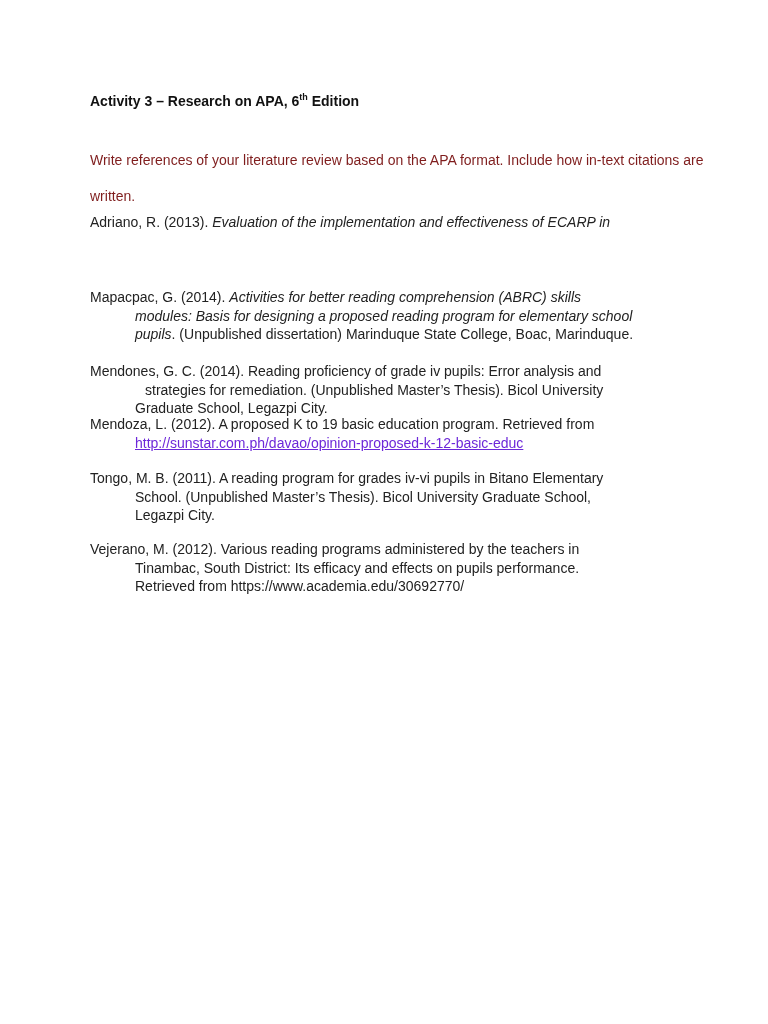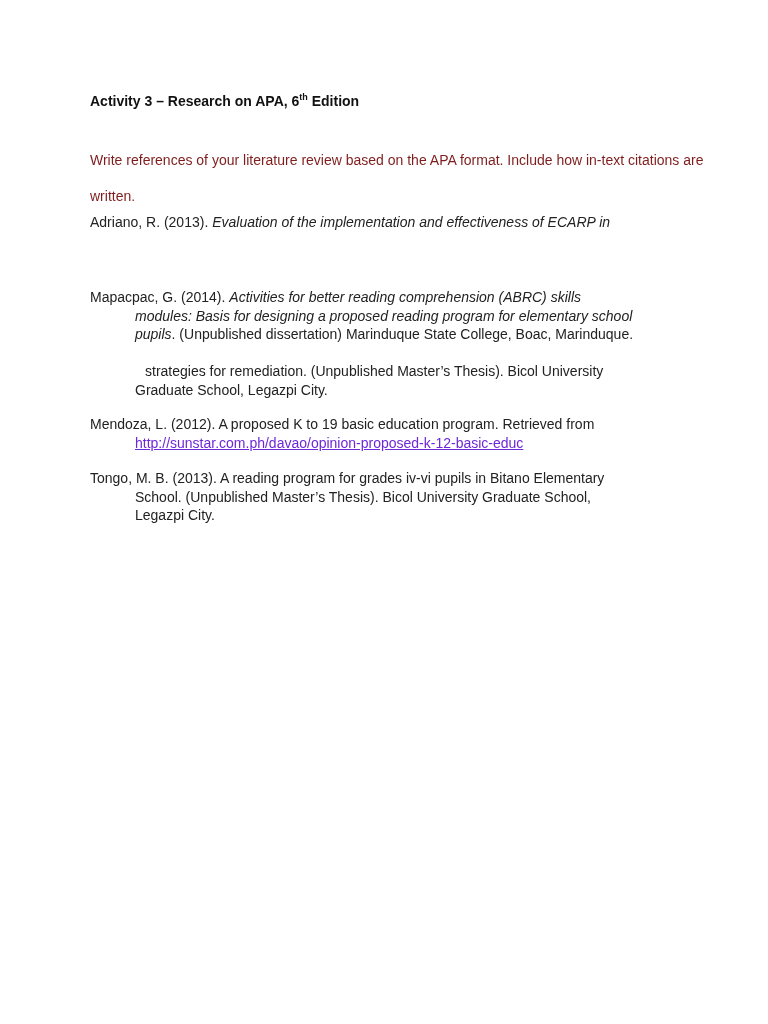--- a/index.html
+++ b/index.html
@@ -42,29 +42,35 @@
     <span class="ln"><span>Adriano, R. (2013). </span><i>Evaluation of the implementation and effectiveness of ECARP in</i></span>
   </div>
 
   <div class="ref" style="top:288px;">
     <span class="ln"><span>Mapacpac, G. (2014). </span><i>Activities for better reading comprehension (ABRC) skills</i></span>
     <span class="ln ind"><i>modules: Basis for designing a proposed reading program for elementary school</i></span>
     <span class="ln ind"><i>pupils</i><span>. (Unpublished dissertation) Marinduque State College, Boac, Marinduque.</span></span>
   </div>
 
   <div class="ref" style="top:362px;">
+    <span class="ln">Mendones, G. C. (2014). Reading proficiency of grade iv pupils: Error analysis and</span>
     <span class="ln ind2">strategies for remediation. (Unpublished Master’s Thesis). Bicol University</span>
     <span class="ln ind">Graduate School, Legazpi City.</span>
   </div>
 
   <div class="ref" style="top:415px;">
     <span class="ln">Mendoza, L. (2012). A proposed K to 19 basic education program. Retrieved from</span>
     <span class="ln ind"><a class="link">http://sunstar.com.ph/davao/opinion-proposed-k-12-basic-educ</a></span>
   </div>
 
   <div class="ref" style="top:469px;">
-    <span class="ln">Tongo, M. B. (2013). A reading program for grades iv-vi pupils in Bitano Elementary</span>
+    <span class="ln">Tongo, M. B. (2011). A reading program for grades iv-vi pupils in Bitano Elementary</span>
     <span class="ln ind">School. (Unpublished Master’s Thesis). Bicol University Graduate School,</span>
     <span class="ln ind">Legazpi City.</span>
   </div>
 
+  <div class="ref" style="top:540px;">
+    <span class="ln">Vejerano, M. (2012). Various reading programs administered by the teachers in</span>
+    <span class="ln ind">Tinambac, South District: Its efficacy and effects on pupils performance.</span>
+    <span class="ln ind">Retrieved from https://www.academia.edu/30692770/</span>
+  </div>
 
 </div>
 
 </body></html>

